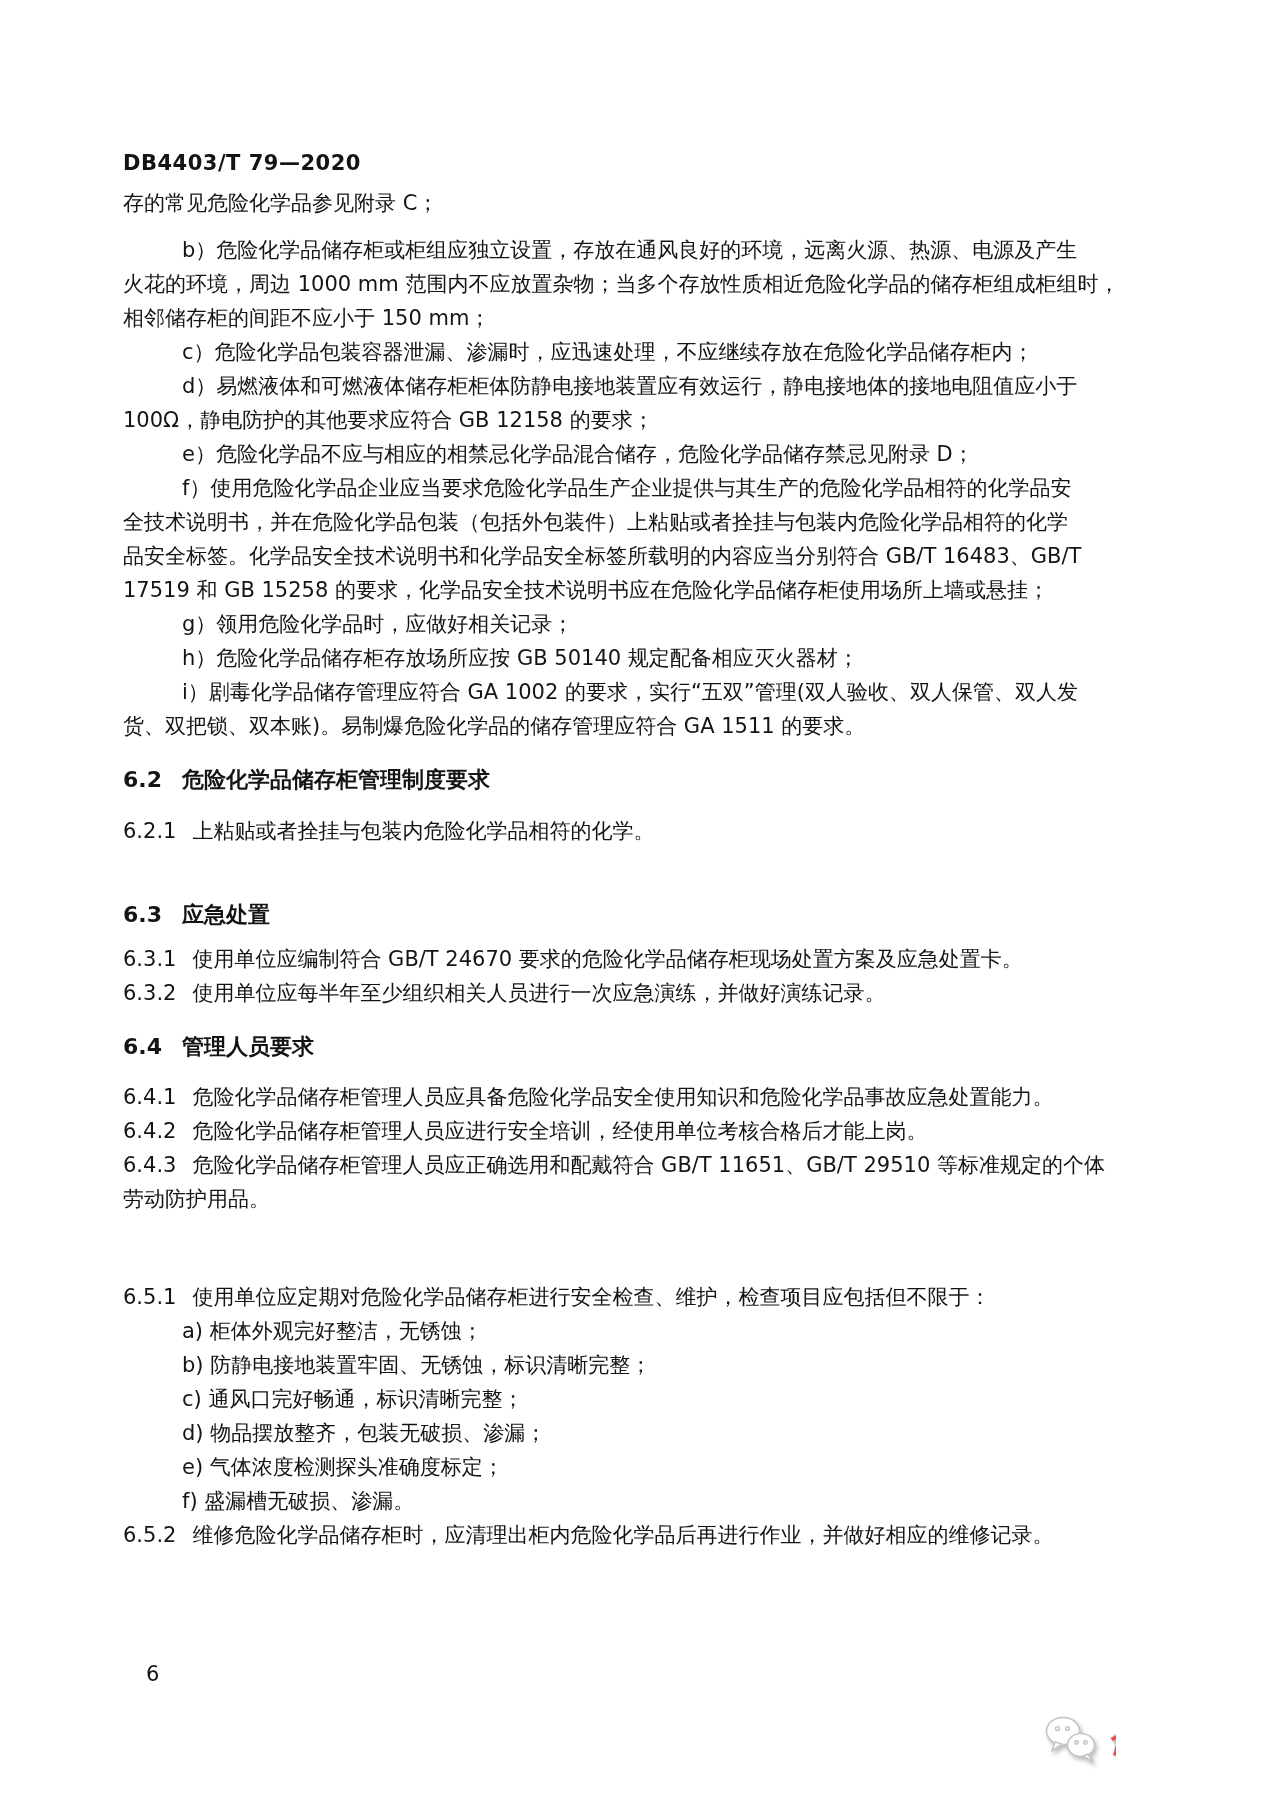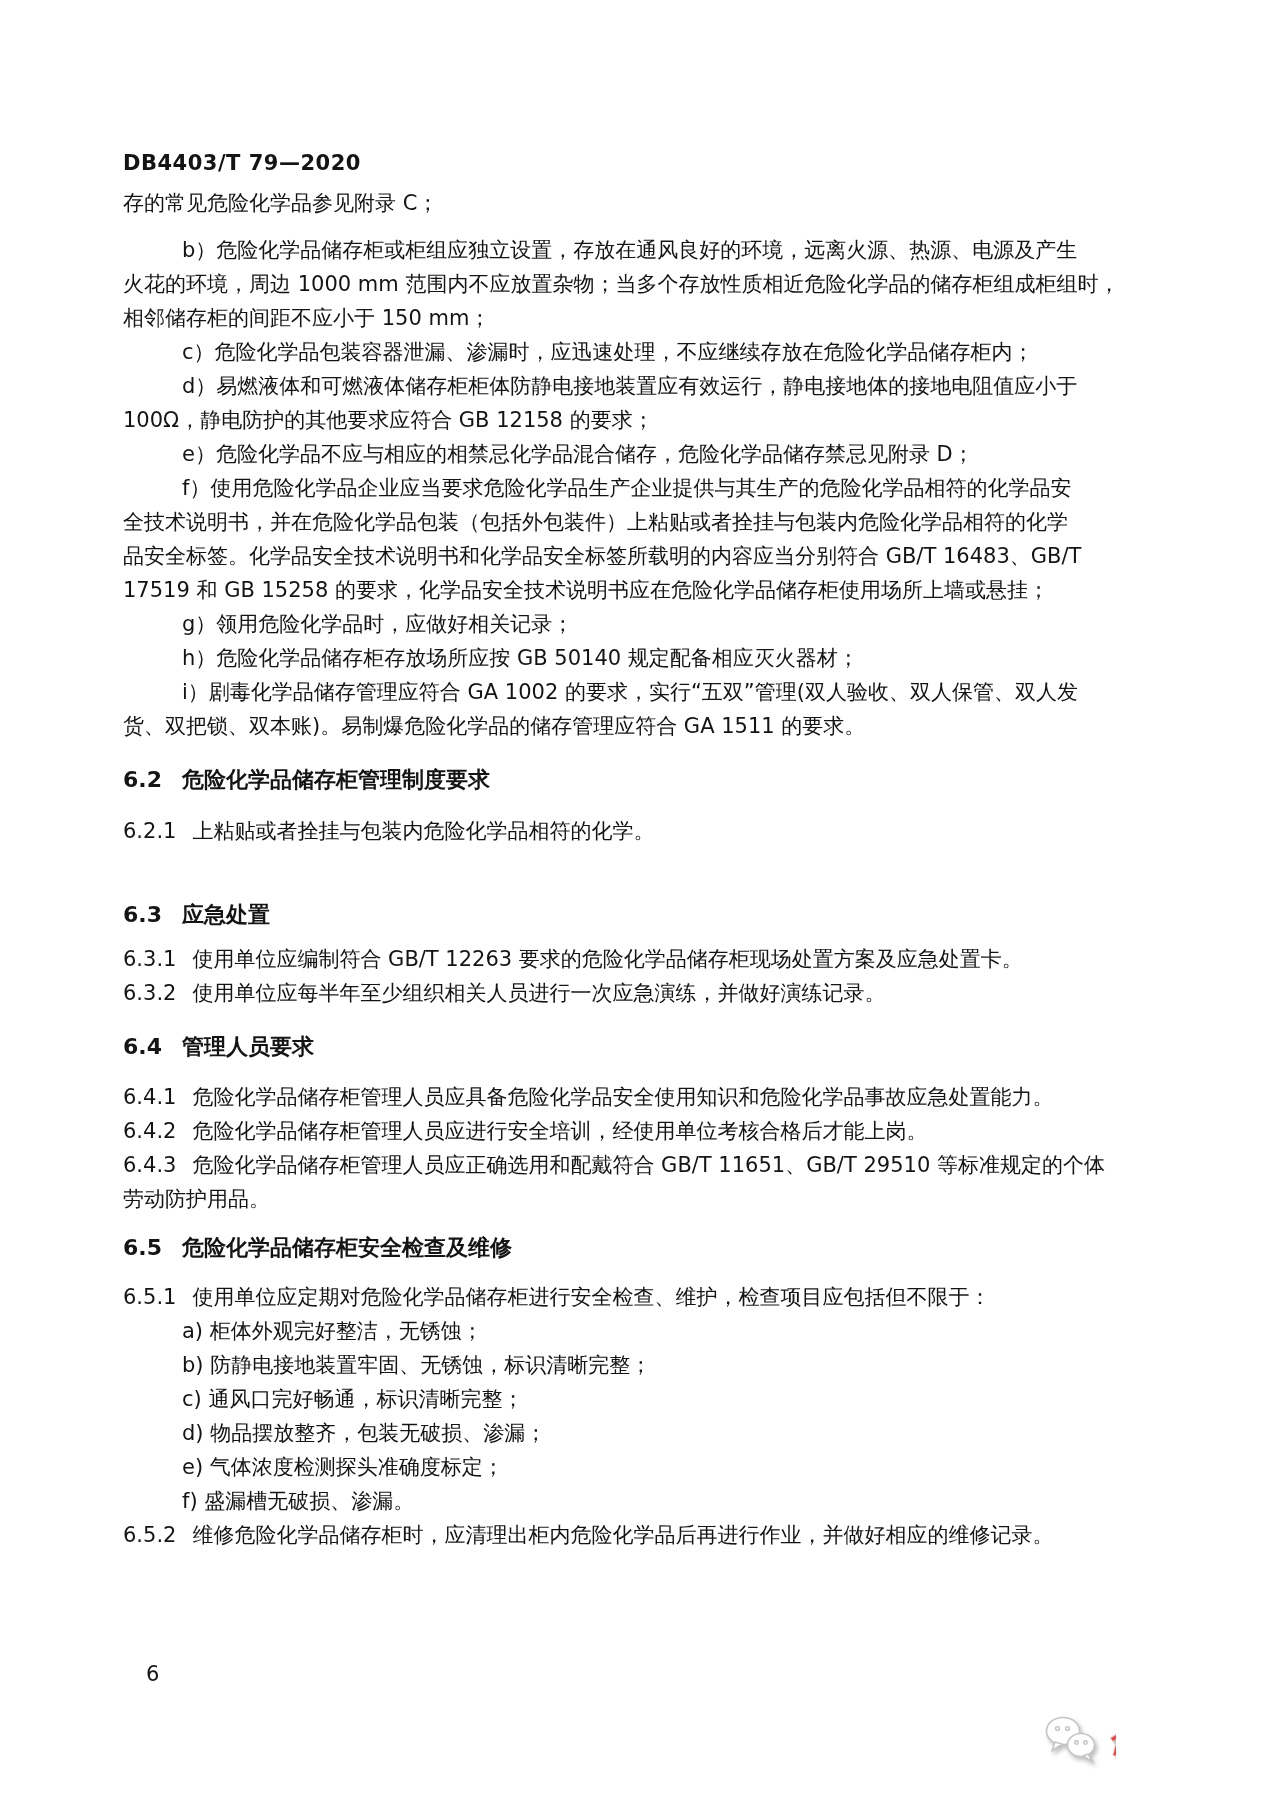--- a/index.html
+++ b/index.html
@@ -76,43 +76,40 @@
     <span class="hnum">6.2</span><span>危险化学品储存柜管理制度要求</span>
   </div>
   <div class="line" style="top:818px">
     <span class="cnum">6.2.1</span><span>上粘贴或者拴挂与包装内危险化学品相符的化学。</span>
   </div>
 
   <div class="heading" style="top:901px">
     <span class="hnum">6.3</span><span>应急处置</span>
   </div>
   <div class="line" style="top:946px">
-    <span class="cnum">6.3.1</span><span>使用单位应编制符合 GB/T 12263 要求的危险化学品储存柜现场处置方案及应急处置卡。</span>
+    <span class="cnum">6.3.1</span><span>使用单位应编制符合 GB/T 24670 要求的危险化学品储存柜现场处置方案及应急处置卡。</span>
   </div>
   <div class="line" style="top:980px">
     <span class="cnum">6.3.2</span><span>使用单位应每半年至少组织相关人员进行一次应急演练，并做好演练记录。</span>
   </div>
 
   <div class="heading" style="top:1033px">
     <span class="hnum">6.4</span><span>管理人员要求</span>
   </div>
   <div class="line" style="top:1084px">
     <span class="cnum">6.4.1</span><span>危险化学品储存柜管理人员应具备危险化学品安全使用知识和危险化学品事故应急处置能力。</span>
   </div>
   <div class="line" style="top:1118px">
     <span class="cnum">6.4.2</span><span>危险化学品储存柜管理人员应进行安全培训，经使用单位考核合格后才能上岗。</span>
   </div>
   <div class="line" style="top:1152px">
     <span class="cnum">6.4.3</span><span>危险化学品储存柜管理人员应正确选用和配戴符合 GB/T 11651、GB/T 29510 等标准规定的个体</span>
   </div>
   <div class="line" style="top:1186px">劳动防护用品。</div>
 
-  <div class="heading" style="top:1234px">
-    <span class="hnum">6.5</span><span>危险化学品储存柜安全检查及维修</span>
-  </div>
   <div class="line" style="top:1284px">
     <span class="cnum">6.5.1</span><span>使用单位应定期对危险化学品储存柜进行安全检查、维护，检查项目应包括但不限于：</span>
   </div>
   <div class="line indent" style="top:1318px">a) 柜体外观完好整洁，无锈蚀；</div>
   <div class="line indent" style="top:1352px">b) 防静电接地装置牢固、无锈蚀，标识清晰完整；</div>
   <div class="line indent" style="top:1386px">c) 通风口完好畅通，标识清晰完整；</div>
   <div class="line indent" style="top:1420px">d) 物品摆放整齐，包装无破损、渗漏；</div>
   <div class="line indent" style="top:1454px">e) 气体浓度检测探头准确度标定；</div>
   <div class="line indent" style="top:1488px">f) 盛漏槽无破损、渗漏。</div>
   <div class="line" style="top:1522px">

